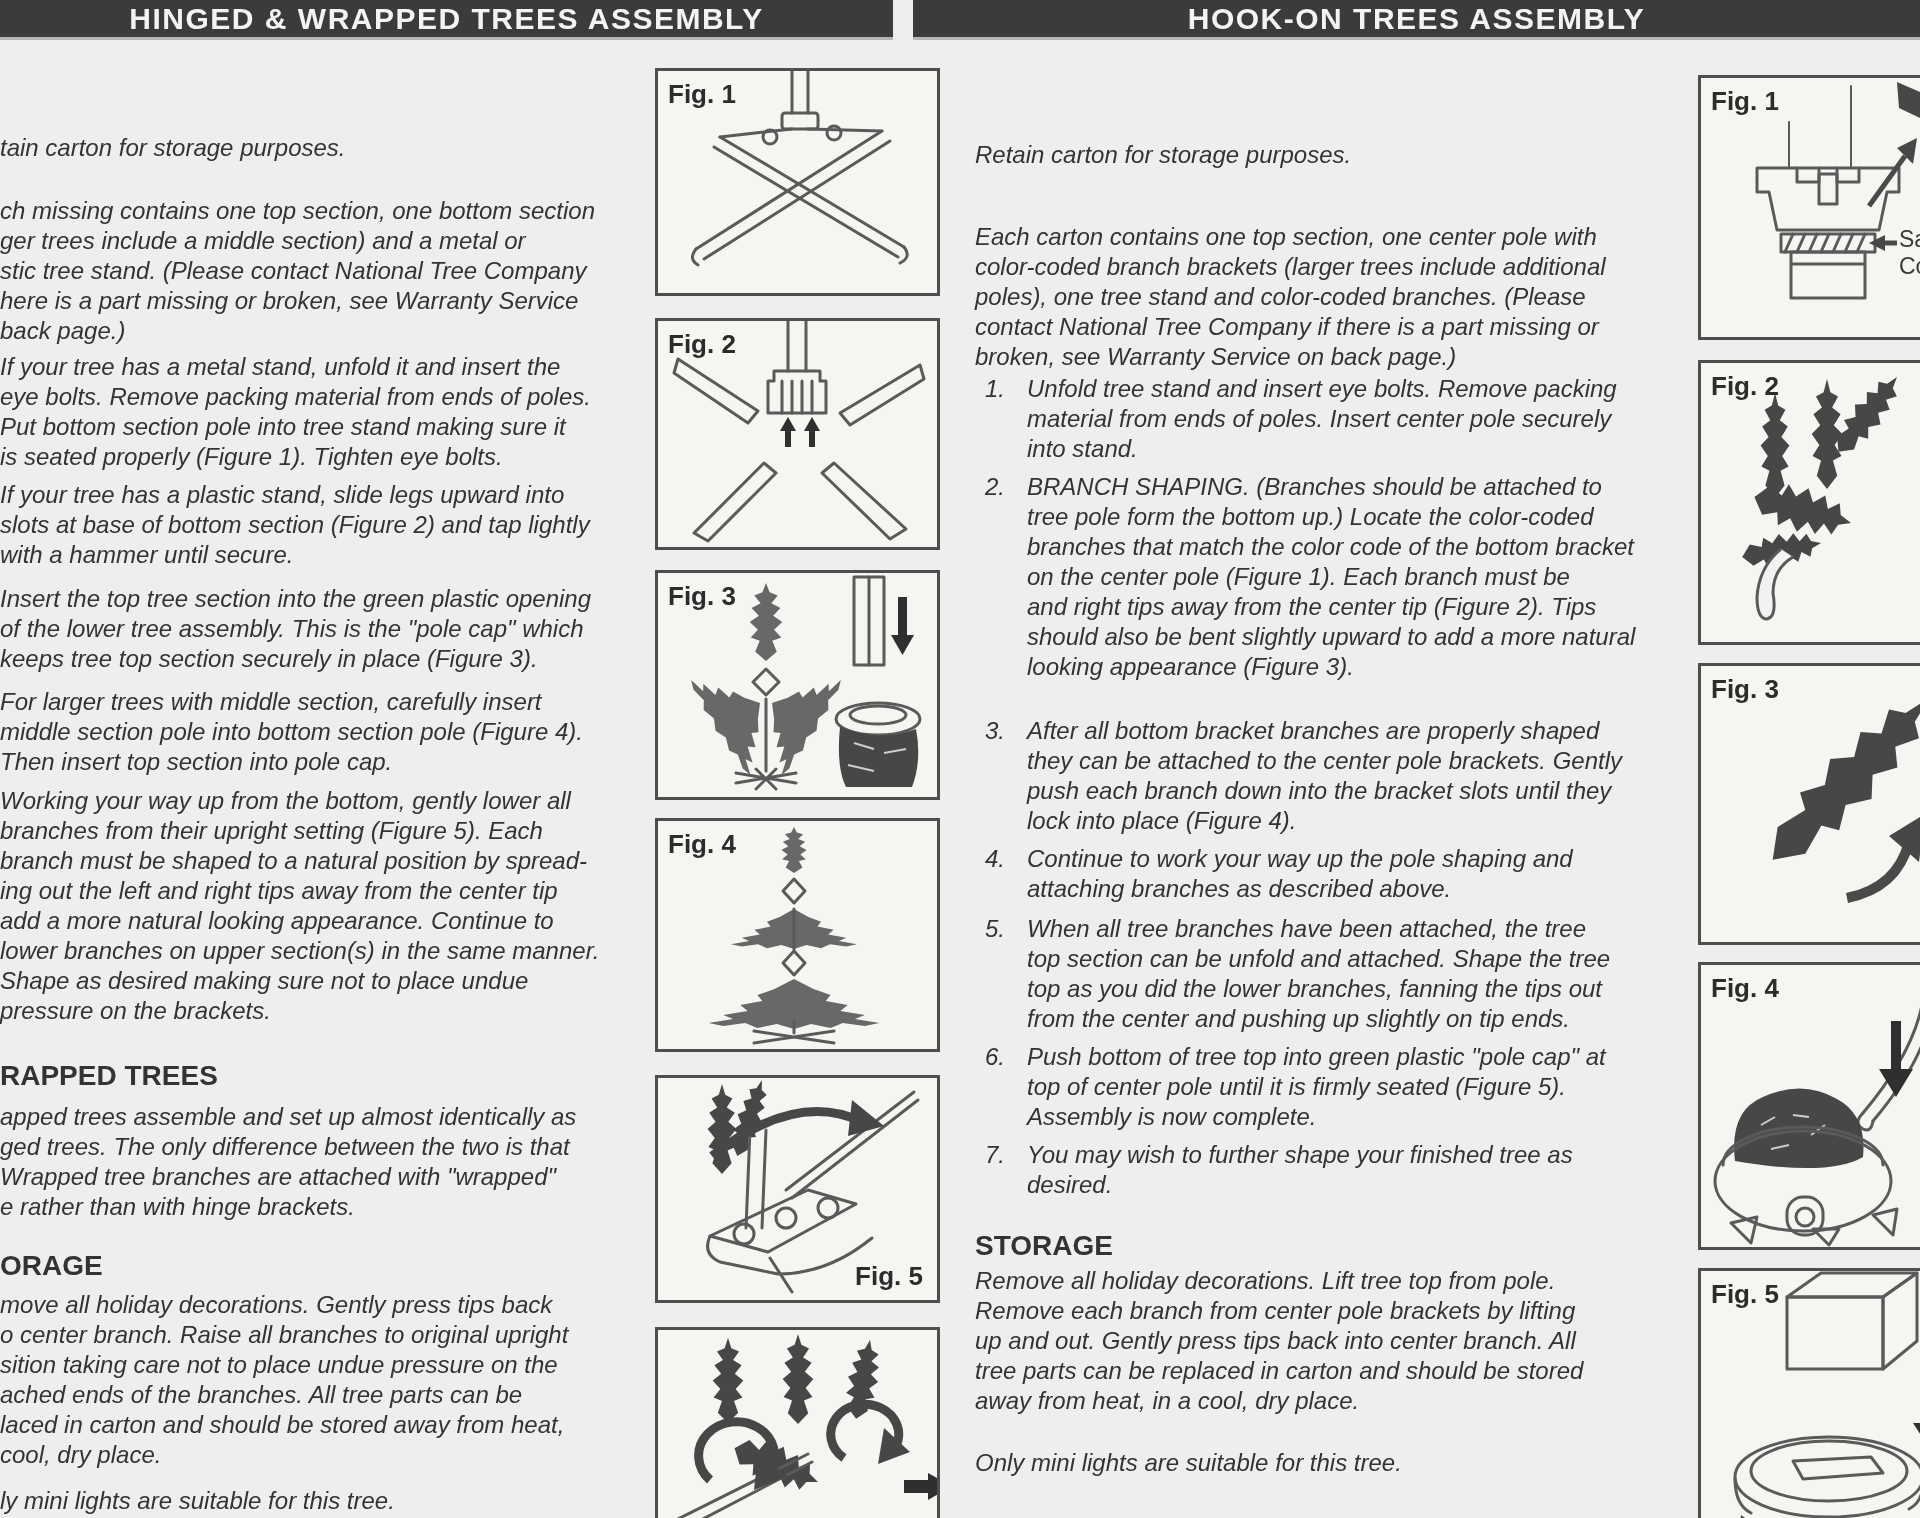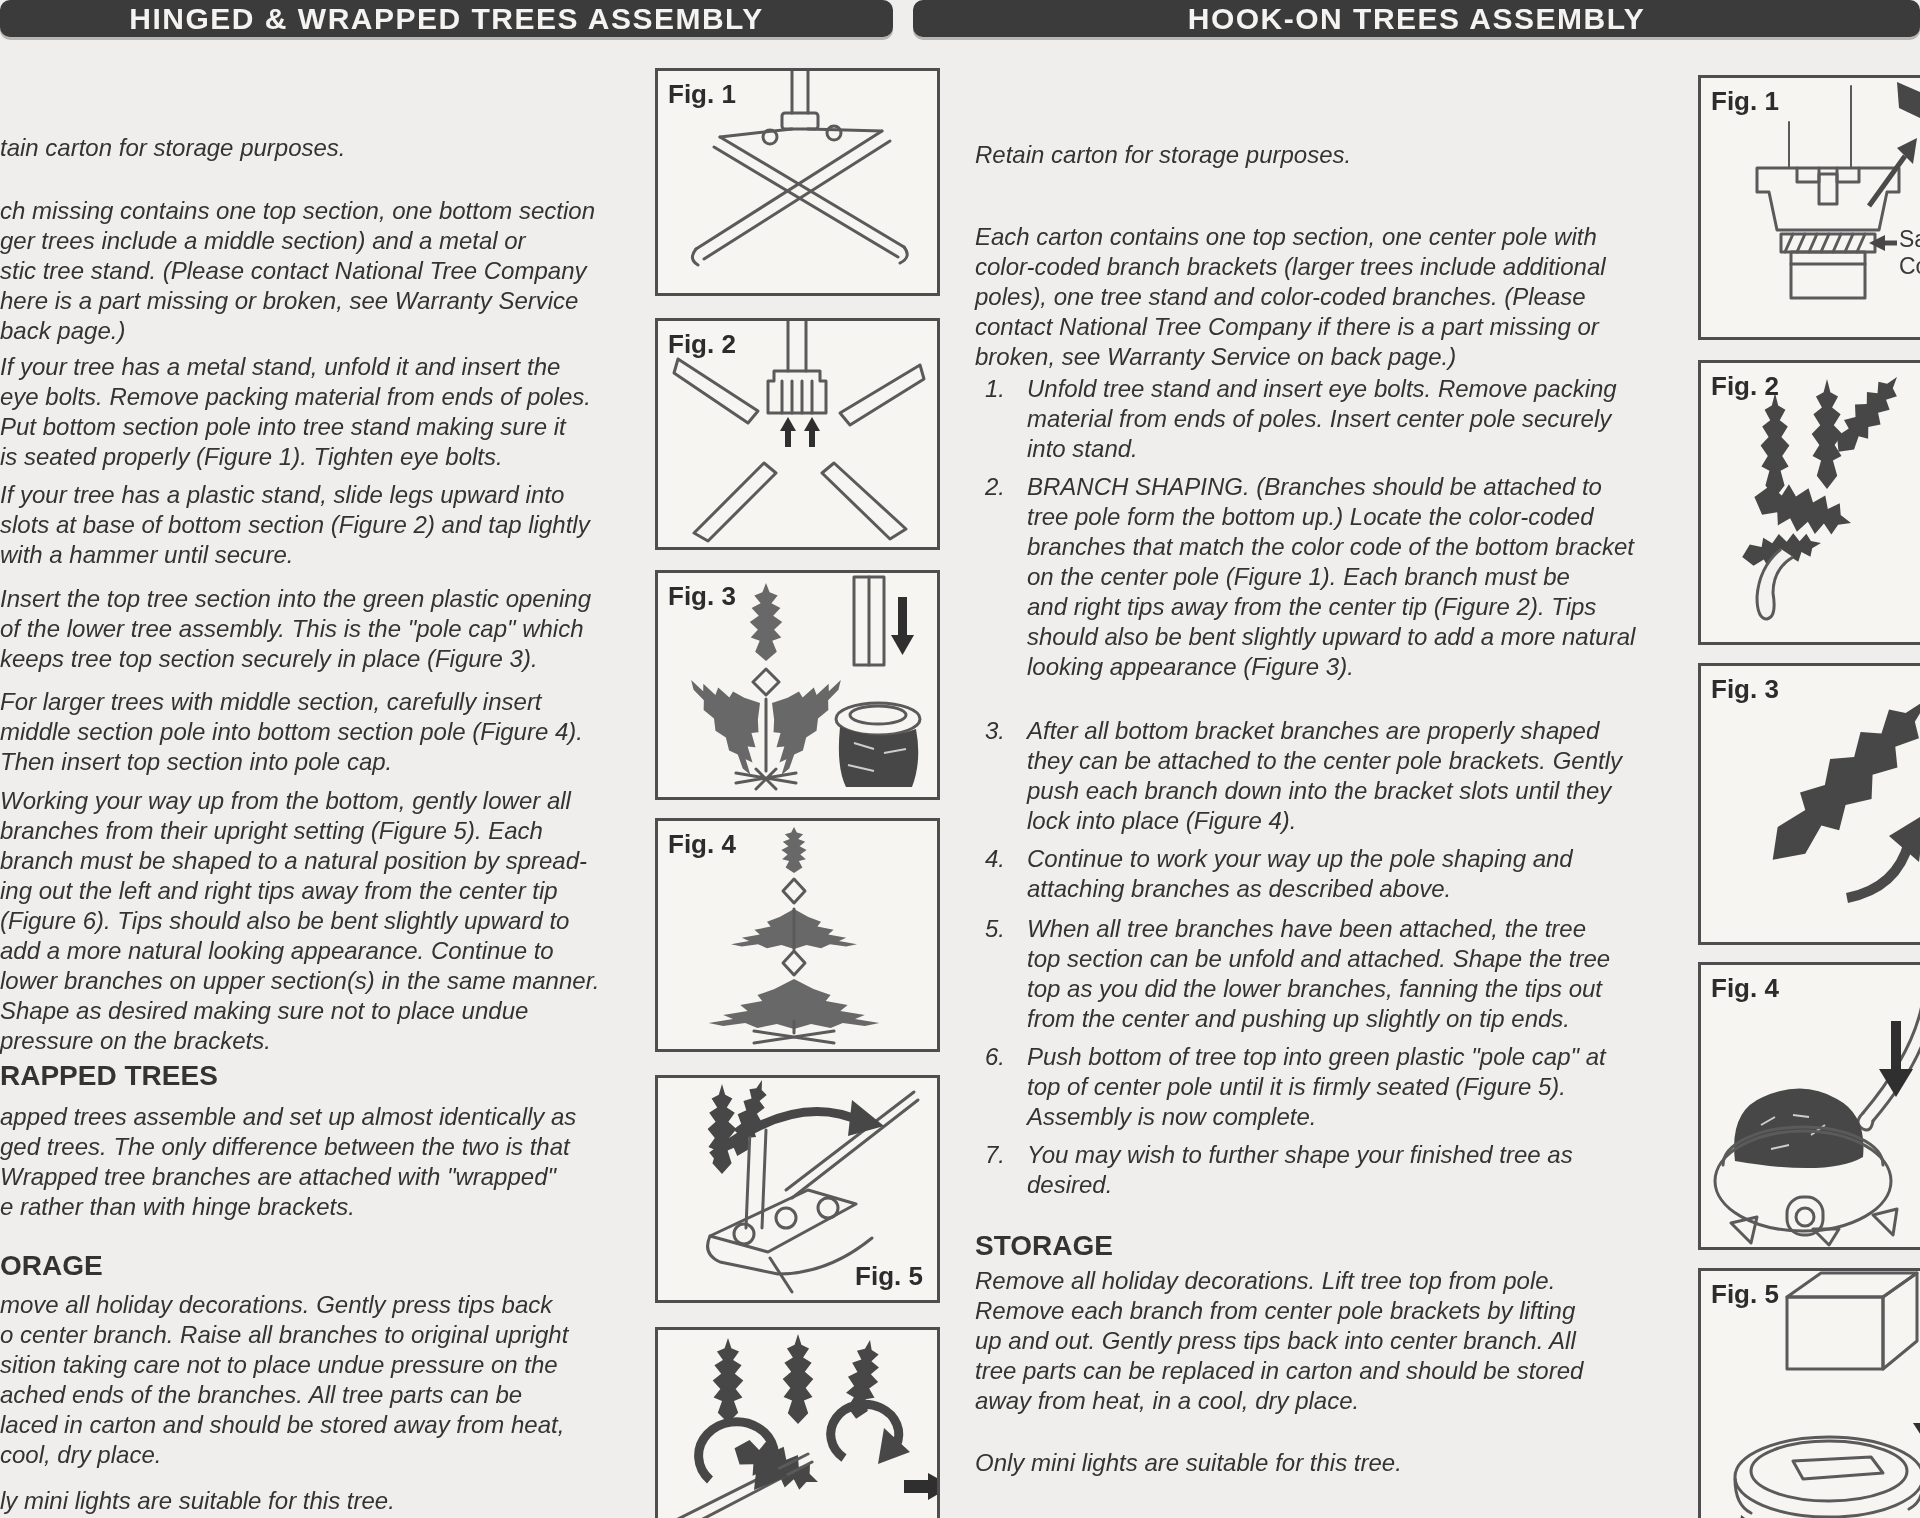--- a/index.html
+++ b/index.html
@@ -5,21 +5,21 @@
   :root{
     --paper:#efeeec; --ink:#333333; --bar-bg:#3b3b3b; --bar-text:#f4f3f1;
     --line-art:#5a5a5a; --dark-fill:#474747;
   }
   html,body{margin:0;padding:0;background:#e6e5e3;}
   .page{position:relative;width:1920px;height:1518px;overflow:hidden;
     background:var(--paper);color:var(--ink);
     font-family:"Liberation Sans",sans-serif;}
   .bar{position:absolute;top:0;height:37px;background:var(--bar-bg);color:var(--bar-text);
     display:flex;align-items:center;justify-content:center;font-weight:bold;font-size:30px;
-    letter-spacing:1.5px;box-shadow:0 3px 0 #b7b6b3;border-radius:10px;}
+    letter-spacing:1.5px;box-shadow:0 3px 0 #b7b6b3;}
   .bar-left{left:0;width:893px;}
   .bar-right{left:913px;width:1007px;}
   .para{position:absolute;font-style:italic;font-size:24px;line-height:30px;white-space:nowrap;}
   .ln{height:30px;}
   .h2{position:absolute;font-weight:bold;font-size:28px;font-style:normal;white-space:nowrap;}
   .step{position:absolute;left:985px;width:660px;font-style:italic;font-size:24px;line-height:30px;}
   .step .num{position:absolute;left:0;top:0;}
   .step .slines{margin-left:42px;font-style:italic;}
   .fig{position:absolute;background:#f6f5f2;border:3px solid #4e4e4e;box-sizing:border-box;}
   .fig svg{position:absolute;left:0;top:0;width:100%;height:100%;}
@@ -81,21 +81,20 @@
   <div class="para" style="left:0;top:687px">
       <div class="ln">For larger trees with middle section, carefully insert</div>
       <div class="ln">middle section pole into bottom section pole (Figure 4).</div>
       <div class="ln">Then insert top section into pole cap.</div>
     </div>
   <div class="para" style="left:0;top:786px">
       <div class="ln">Working your way up from the bottom, gently lower all</div>
       <div class="ln">branches from their upright setting (Figure 5). Each</div>
       <div class="ln">branch must be shaped to a natural position by spread-</div>
       <div class="ln">ing out the left and right tips away from the center tip</div>
-      <div class="ln">(Figure 6). Tips should also be bent slightly upward to</div>
       <div class="ln">add a more natural looking appearance. Continue to</div>
       <div class="ln">lower branches on upper section(s) in the same manner.</div>
       <div class="ln">Shape as desired making sure not to place undue</div>
       <div class="ln">pressure on the brackets.</div>
     </div>
   <div class="h2" style="left:0;top:1060px">RAPPED TREES</div>
   <div class="para" style="left:0;top:1102px">
       <div class="ln">apped trees assemble and set up almost identically as</div>
       <div class="ln">ged trees. The only difference between the two is that</div>
       <div class="ln">Wrapped tree  branches are attached with "wrapped"</div>

